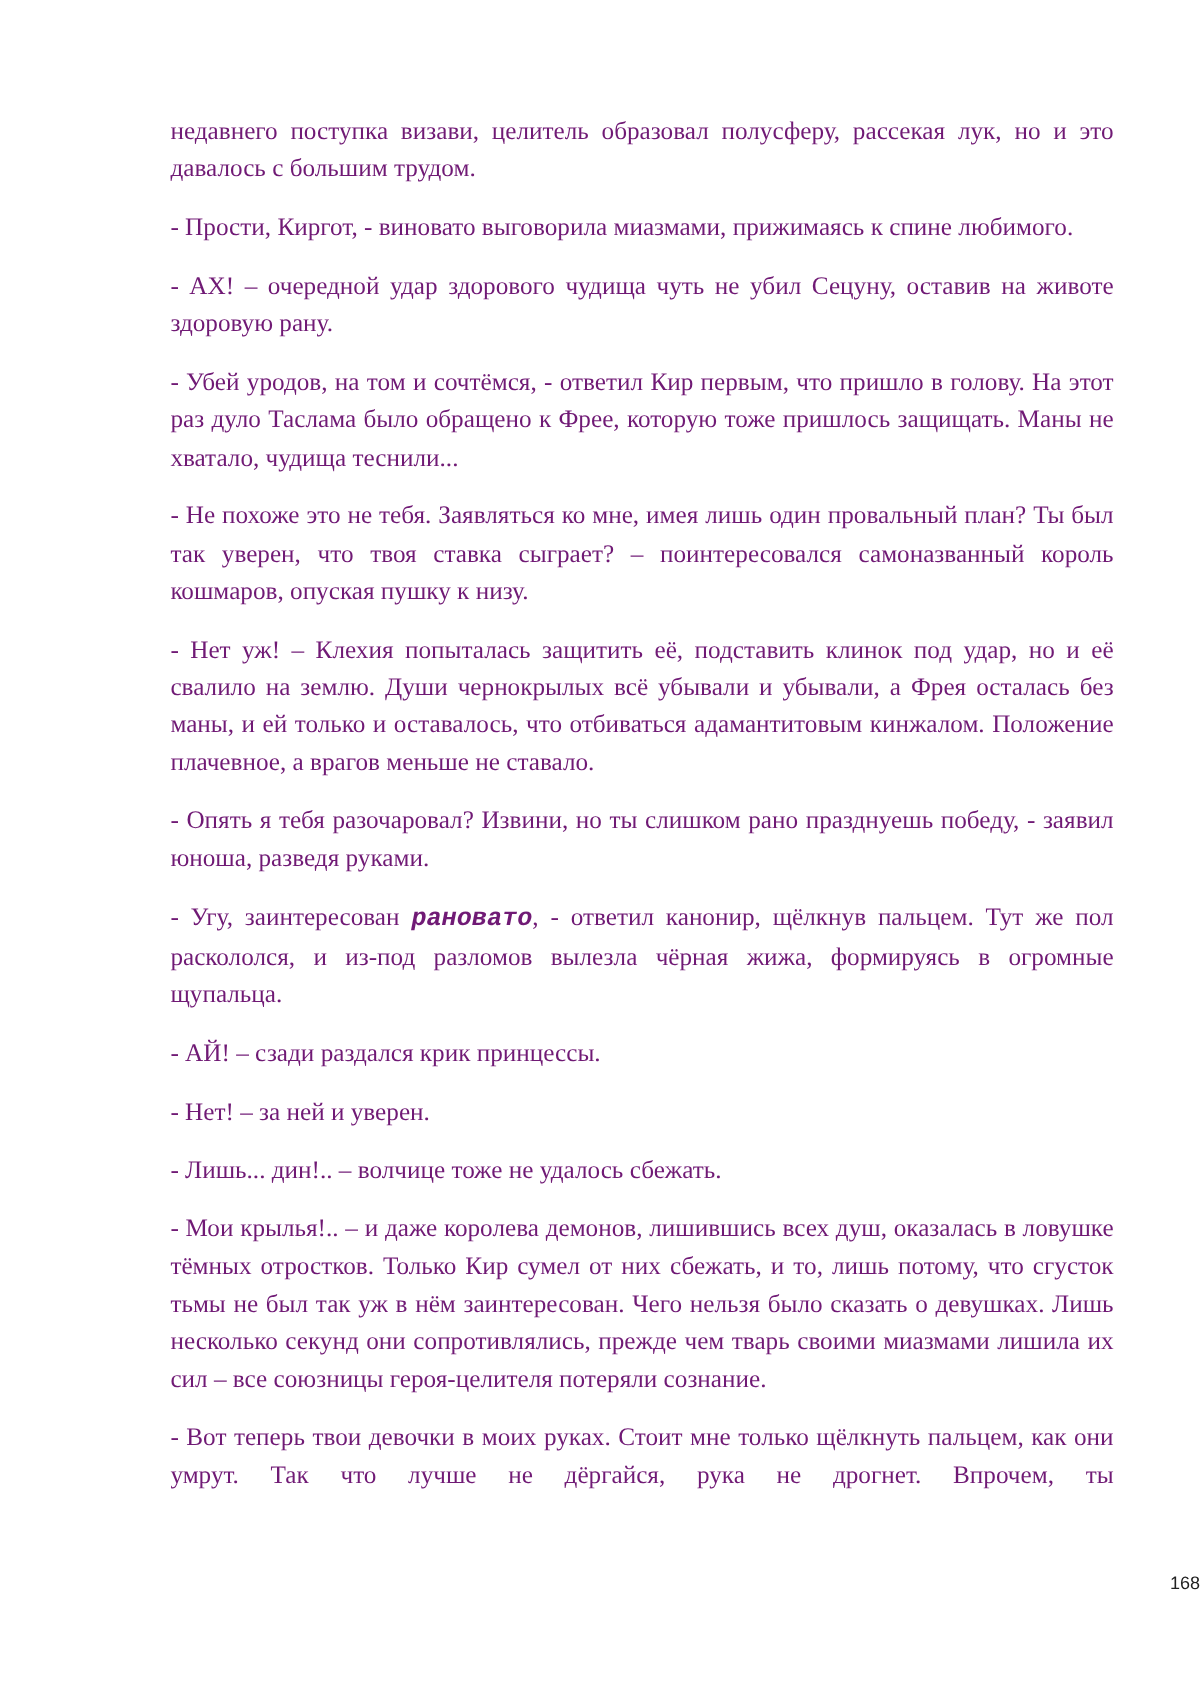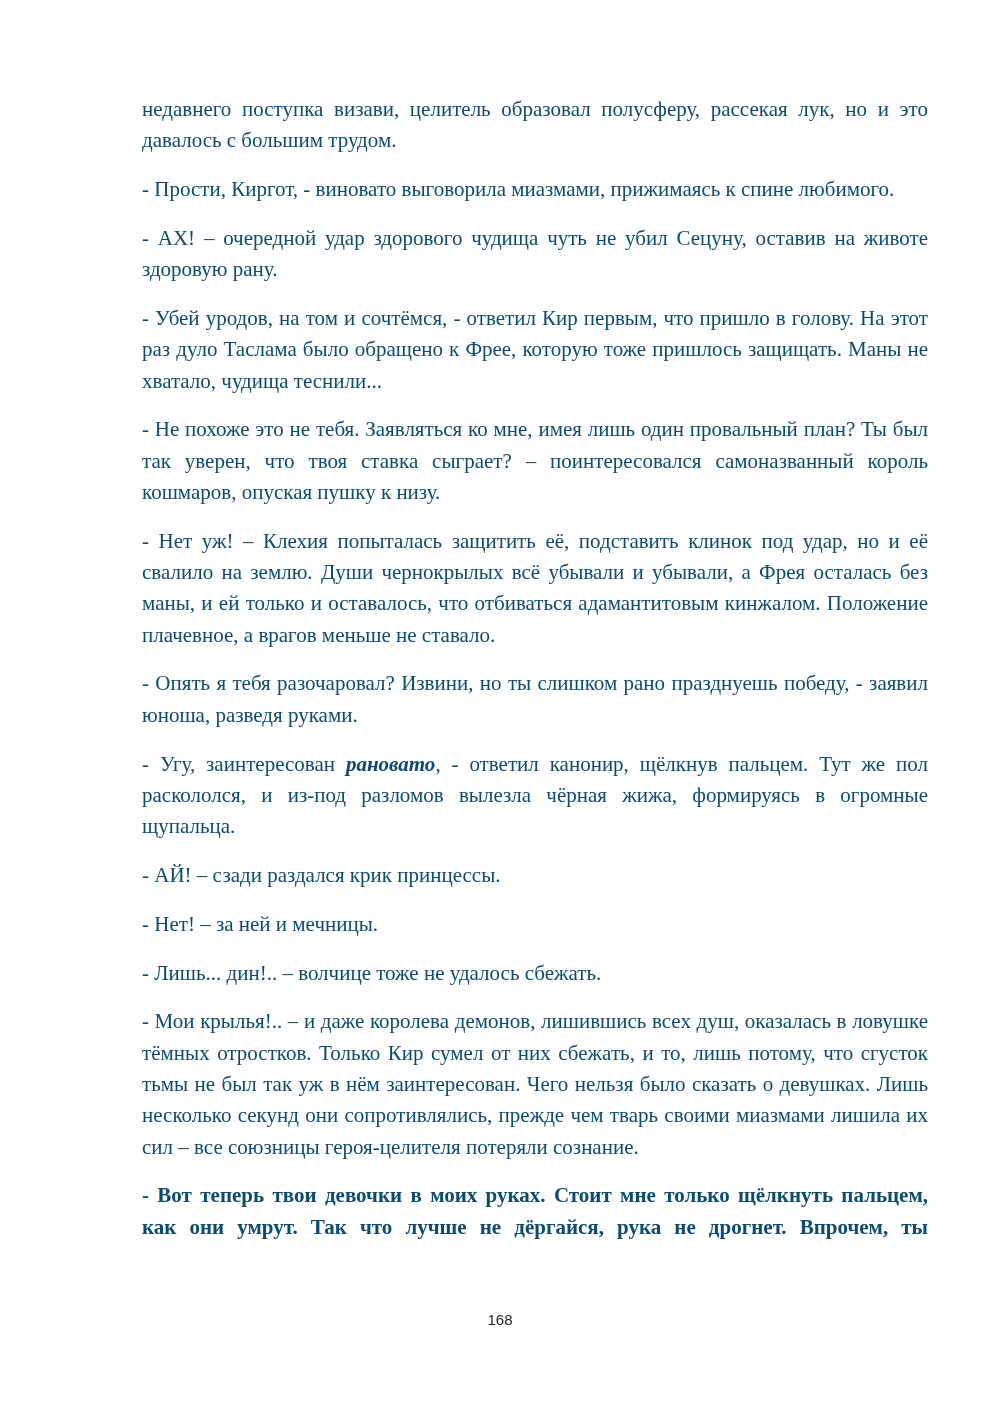--- a/index.html
+++ b/index.html
@@ -21,59 +21,59 @@
       background: #ffffff;
     }
     .text-block {
       position: absolute;
       left: 142px;
       top: 94px;
       width: 786px;
       font-family: "Liberation Serif", serif;
       font-size: 21px;
       line-height: 31.3px;
-      color: #0c4a6e;
+      color: #701a75;
     }
     .para {
       margin: 0 0 17.5px 0;
       text-align: justify;
       text-justify: inter-word;
     }
     .para.last-cut {
       text-align-last: justify;
-      font-weight: bold;
     }
     .emph {
       font-weight: bold;
       font-style: italic;
+      font-family: Liberation Mono, monospace;
     }
     .page-number {
       position: absolute;
       left: 0;
       width: 1000px;
       top: 1311px;
-      text-align: center;
+      text-align: right;
       font-family: "Liberation Sans", sans-serif;
       font-size: 15px;
       color: #222222;
     }
   </style>
 </head>
 <body>
 
 <div class="page">
   <div class="text-block">
     <p class="para">недавнего поступка визави, целитель образовал полусферу, рассекая лук, но и это давалось с большим трудом.</p>
     <p class="para">- Прости, Киргот, - виновато выговорила миазмами, прижимаясь к спине любимого.</p>
     <p class="para">- АХ! – очередной удар здорового чудища чуть не убил Сецуну, оставив на животе здоровую рану.</p>
     <p class="para">- Убей уродов, на том и сочтёмся, - ответил Кир первым, что пришло в голову. На этот раз дуло Таслама было обращено к Фрее, которую тоже пришлось защищать. Маны не хватало, чудища теснили...</p>
     <p class="para">- Не похоже это не тебя. Заявляться ко мне, имея лишь один провальный план? Ты был так уверен, что твоя ставка сыграет? – поинтересовался самоназванный король кошмаров, опуская пушку к низу.</p>
     <p class="para">- Нет уж! – Клехия попыталась защитить её, подставить клинок под удар, но и её свалило на землю. Души чернокрылых всё убывали и убывали, а Фрея осталась без маны, и ей только и оставалось, что отбиваться адамантитовым кинжалом. Положение плачевное, а врагов меньше не ставало.</p>
     <p class="para">- Опять я тебя разочаровал? Извини, но ты слишком рано празднуешь победу, - заявил юноша, разведя руками.</p>
     <p class="para"><span>- Угу, заинтересован </span><span class="emph">рановато</span><span>, - ответил канонир, щёлкнув пальцем. Тут же пол раскололся, и из-под разломов вылезла чёрная жижа, формируясь в огромные щупальца.</span></p>
     <p class="para">- АЙ! – сзади раздался крик принцессы.</p>
-    <p class="para">- Нет! – за ней и мечницы.</p>
+    <p class="para">- Нет! – за ней и уверен.</p>
     <p class="para">- Лишь... дин!.. – волчице тоже не удалось сбежать.</p>
     <p class="para">- Мои крылья!.. – и даже королева демонов, лишившись всех душ, оказалась в ловушке тёмных отростков. Только Кир сумел от них сбежать, и то, лишь потому, что сгусток тьмы не был так уж в нём заинтересован. Чего нельзя было сказать о девушках. Лишь несколько секунд они сопротивлялись, прежде чем тварь своими миазмами лишила их сил – все союзницы героя-целителя потеряли сознание.</p>
     <p class="para last-cut">- Вот теперь твои девочки в моих руках. Стоит мне только щёлкнуть пальцем, как они умрут. Так что лучше не дёргайся, рука не дрогнет. Впрочем, ты</p>
   </div>
   <div class="page-number">168</div>
 </div>
 
 </body></html>

